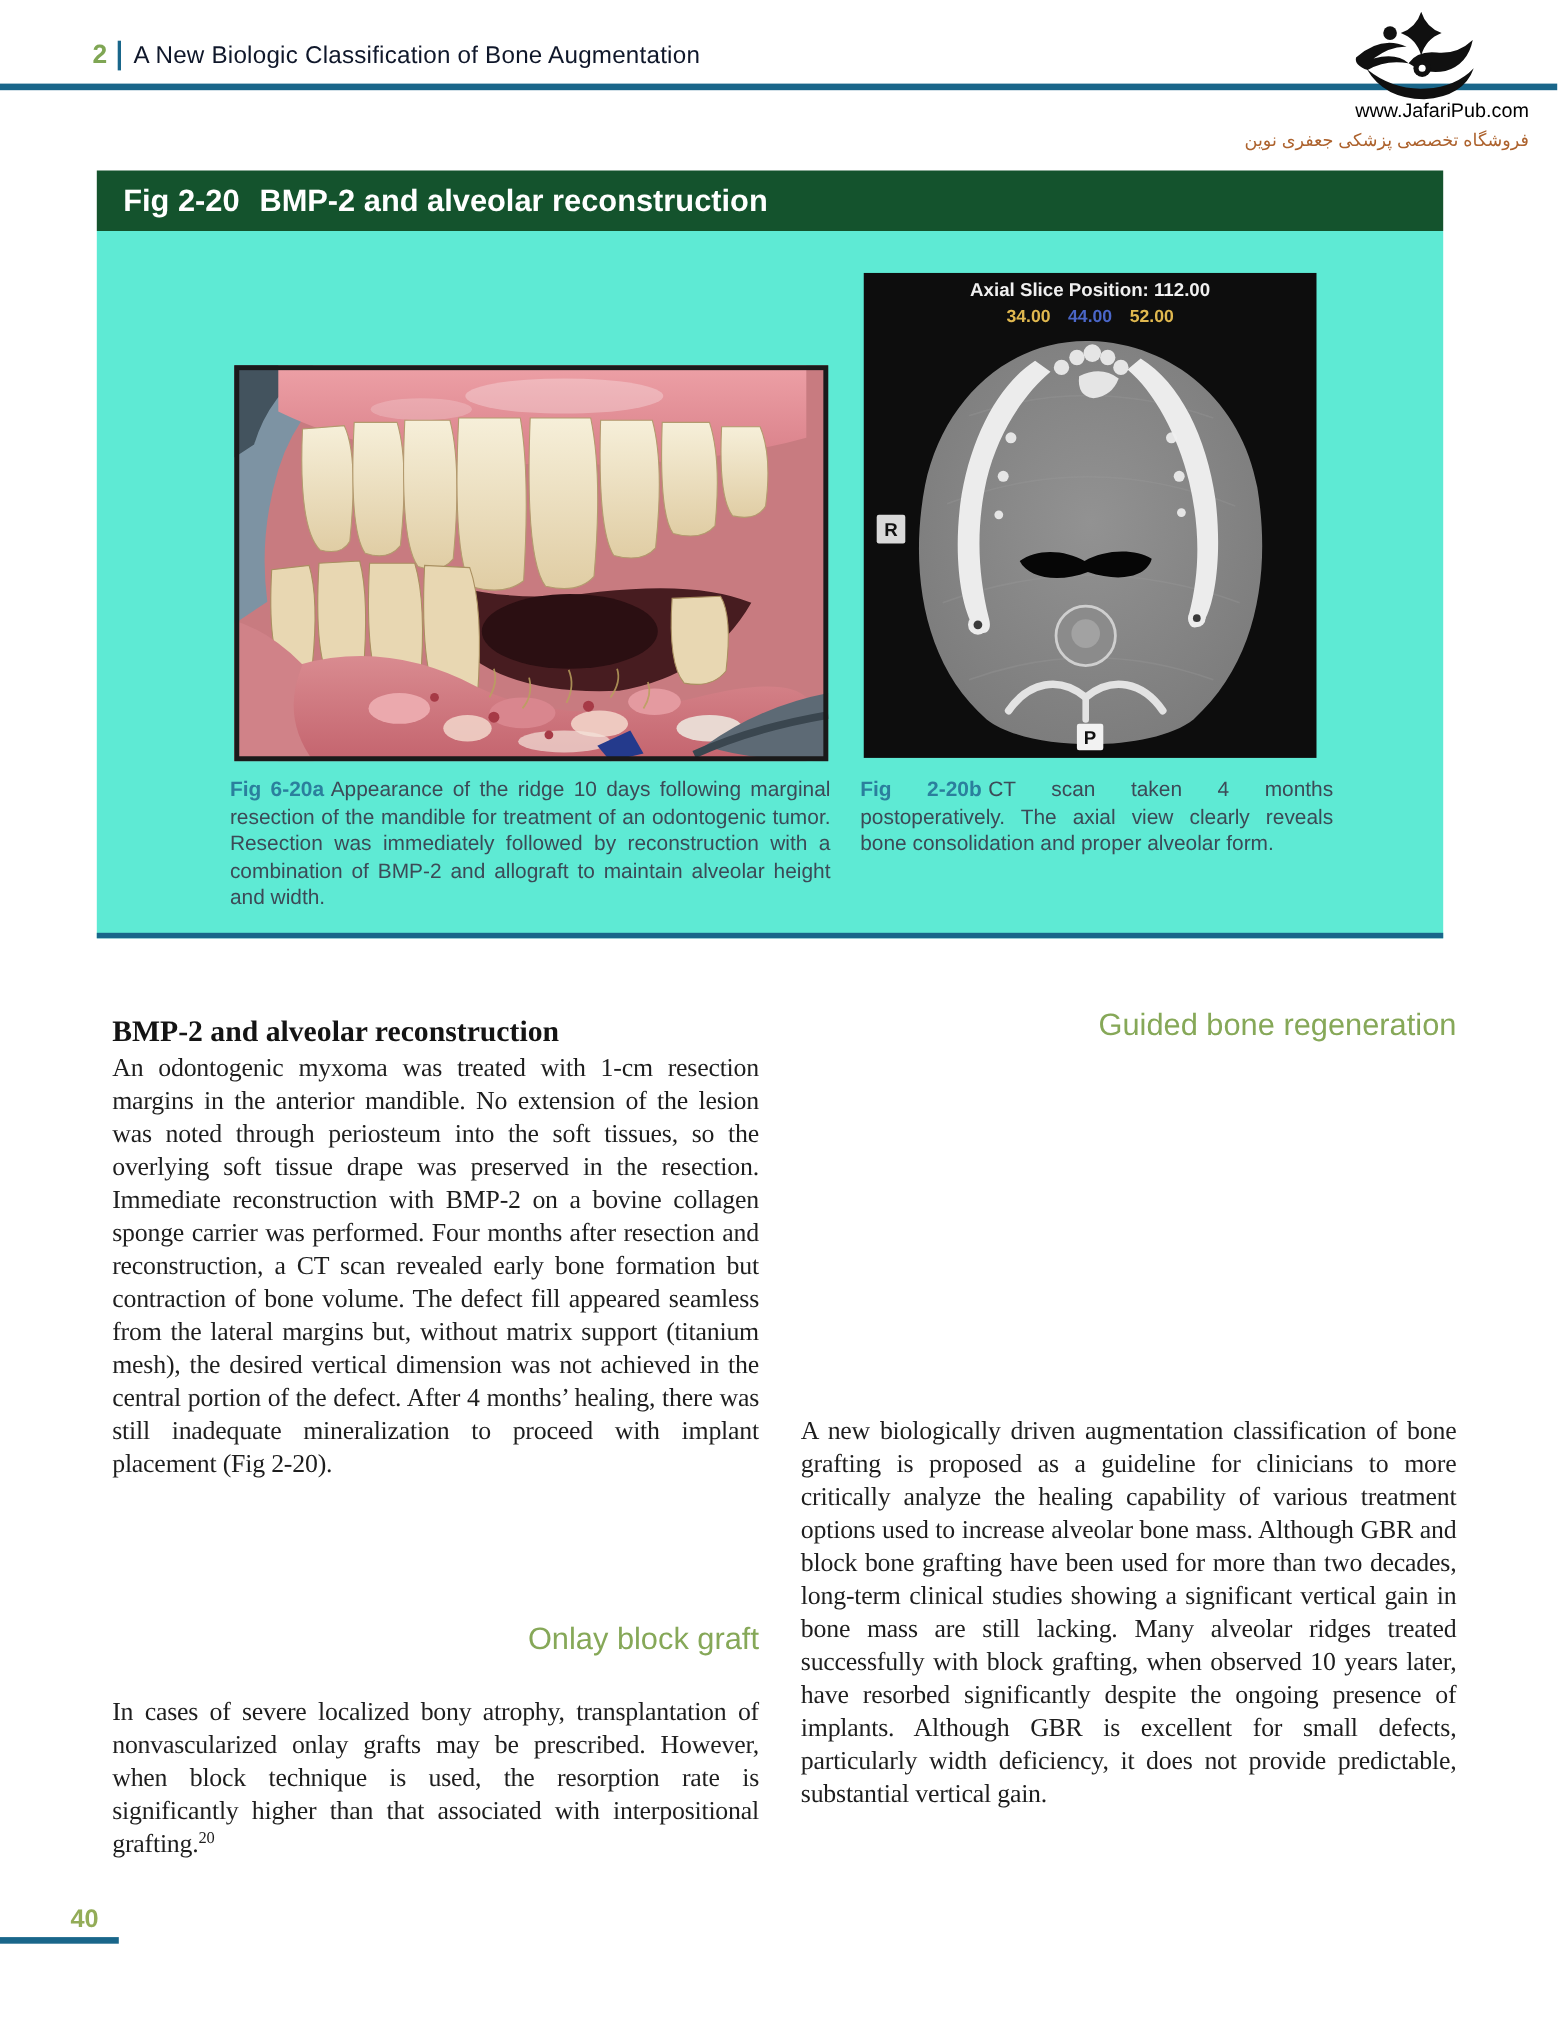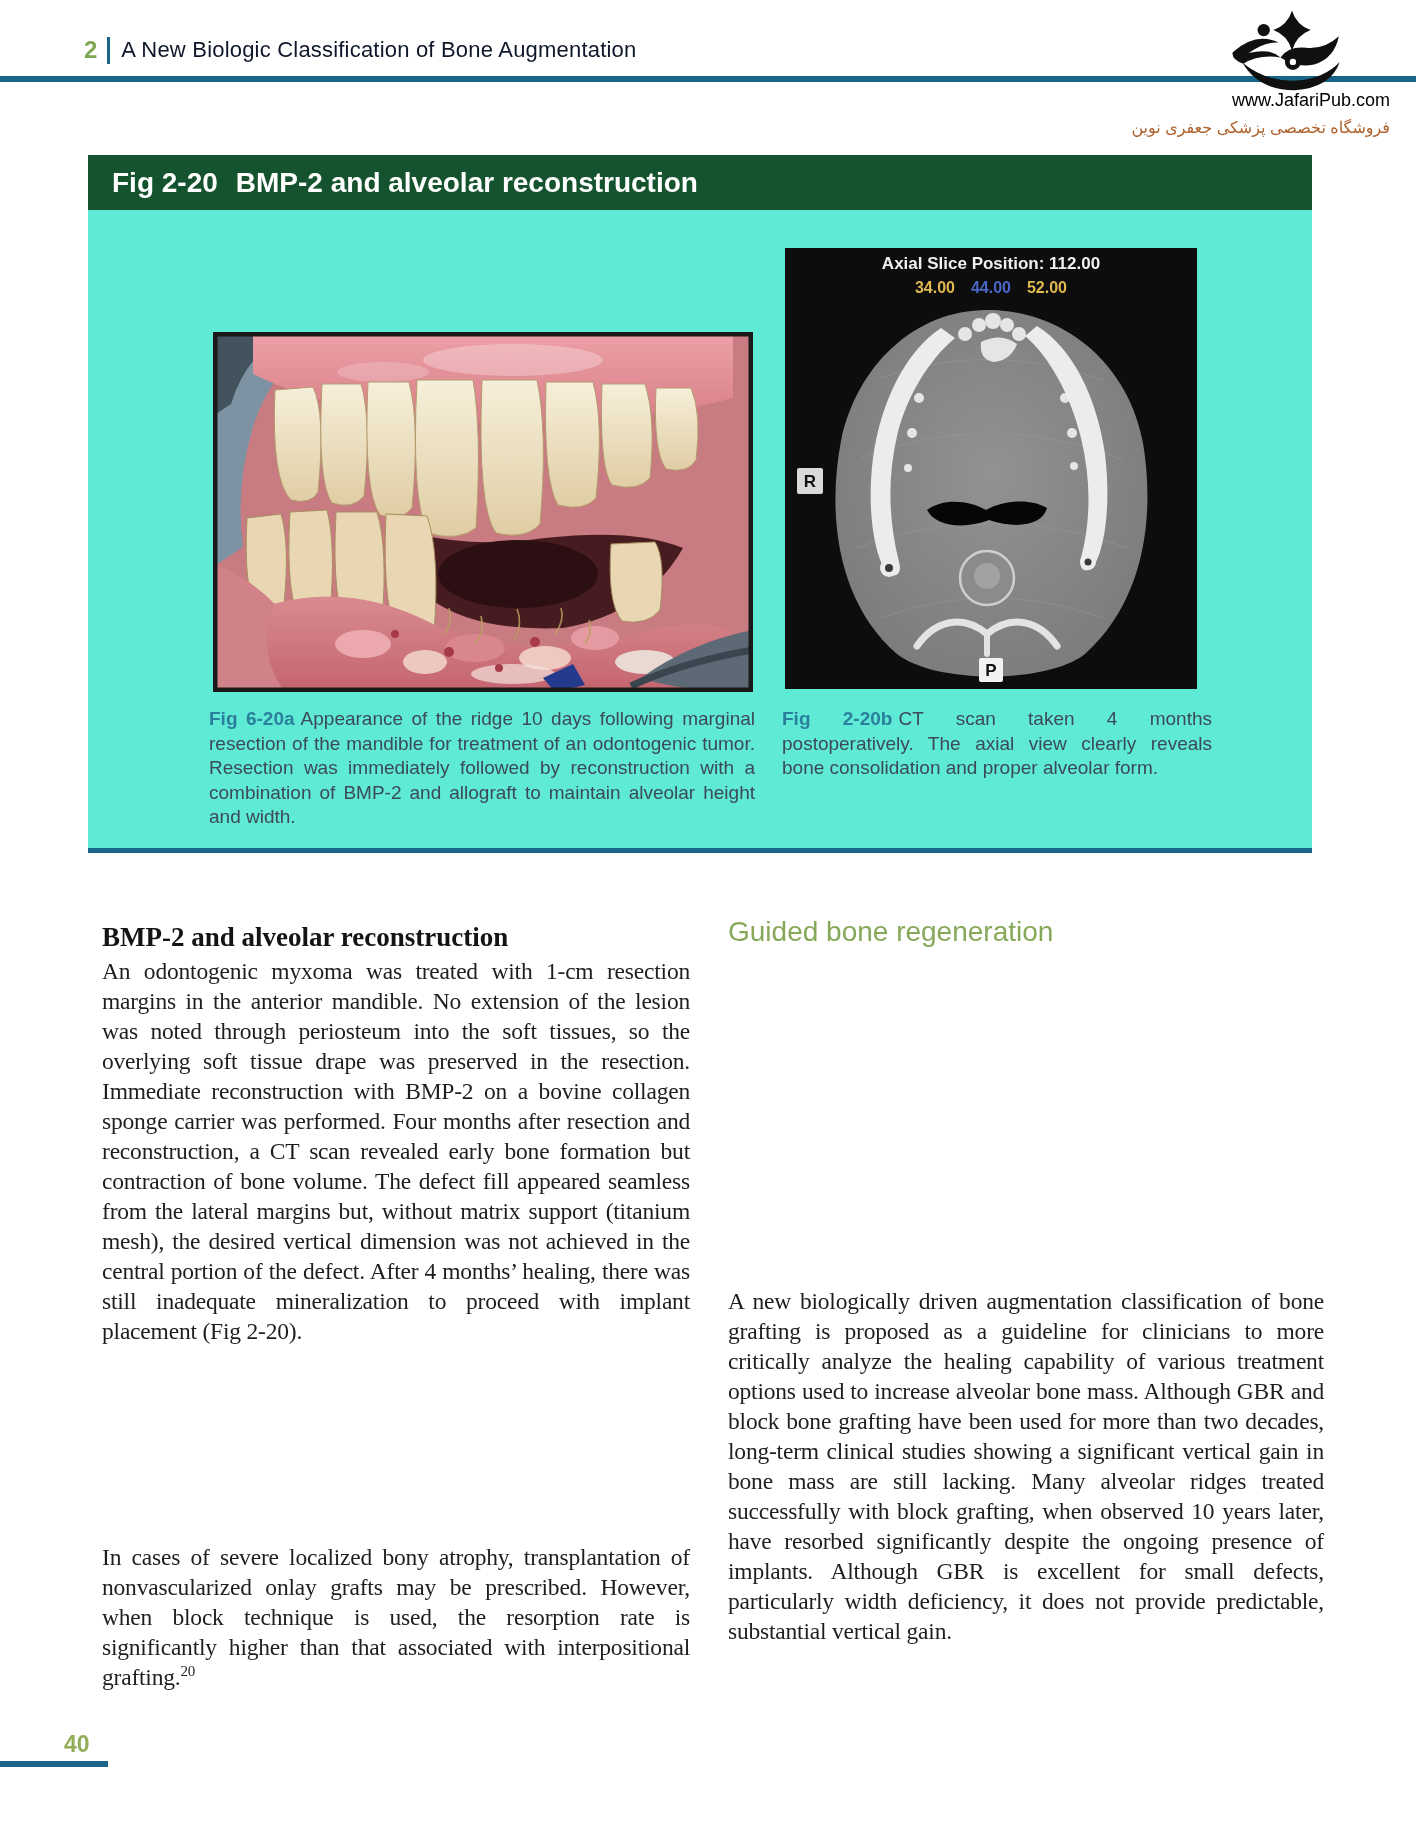--- a/index.html
+++ b/index.html
@@ -33,21 +33,21 @@
   .cap-label{color:#2b7f9d;font-weight:bold;margin-right:6px;}
 
   
   .serif{font-family:"Liberation Serif","DejaVu Serif",serif;}
   .body-text{font-family:"Liberation Serif","DejaVu Serif",serif;font-size:23.5px;line-height:30px;
              text-align:justify;color:#1e1e1e;letter-spacing:-0.2px;margin:0;}
   sup{font-size:15px;line-height:0;}
   .col-left{left:102px;width:588px;}
   .col-right{left:728px;width:596px;}
   .sec-head-serif{font-size:27px;font-weight:bold;color:#141414;margin:0;}
-  .sec-head-green{font-size:28px;color:#86a858;margin:0;font-weight:400;}
+  .sec-head-green{font-size:28px;color:#86a858;margin:0;font-weight:400;text-align:right;}
   .summary-row{display:flex;align-items:flex-start;}
   .summary-icon{position:relative;width:46px;height:46px;margin-right:14px;flex:0 0 auto;}
   .si-blue{position:absolute;left:9px;top:2px;width:30px;height:24px;background:#1b5a80;}
   .si-g1{position:absolute;left:0px;top:28px;width:17px;height:17px;background:#7ca84c;}
   .si-g2{position:absolute;left:19px;top:28px;width:20px;height:17px;background:#7ca84c;}
   .summary-title{font-family:"Liberation Serif","DejaVu Serif",serif;font-size:34px;font-weight:bold;
                  color:#19577d;line-height:46px;}
 
   
   .page-num{left:64px;top:1731px;color:#93ac58;font-weight:bold;font-size:23px;}
@@ -222,20 +222,23 @@
     </div>
   </div>
 
   <div class="abs col-left" style="top:922px;">
     <h2 class="sec-head-serif serif">BMP-2 and alveolar reconstruction</h2>
   </div>
   <div class="abs col-left" style="top:956px;">
     <p class="body-text">An odontogenic myxoma was treated with 1-cm resection margins in the anterior mandible. No extension of the lesion was noted through periosteum into the soft tissues, so the overlying soft tissue drape was preserved in the resection. Immediate reconstruction with BMP-2 on a bovine collagen sponge carrier was performed. Four months after resection and reconstruction, a CT scan revealed early bone formation but contraction of bone volume. The defect fill appeared seamless from the lateral margins but, without matrix support (titanium mesh), the desired vertical dimension was not achieved in the central portion of the defect. After 4 months’ healing, there was still inadequate mineralization to proceed with implant placement (Fig 2-20).</p>
   </div>
 
+  <div class="abs col-left" style="top:1474px;">
+    <h2 class="sec-head-green">Onlay block graft</h2>
+  </div>
   <div class="abs col-left" style="top:1542px;">
     <p class="body-text"><span>In cases of severe localized bony atrophy, transplantation of nonvascularized onlay grafts may be prescribed. However, when block technique is used, the resorption rate is significantly higher than that associated with interpositional grafting.</span><sup>20</sup></p>
   </div>
 
   <div class="abs col-right" style="top:916px;">
     <h2 class="sec-head-green">Guided bone regeneration</h2>
   </div>
 
   <div class="abs col-right" style="top:1286px;">
     <p class="body-text">A new biologically driven augmentation classification of bone grafting is proposed as a guideline for clinicians to more critically analyze the healing capability of various treatment options used to increase alveolar bone mass. Although GBR and block bone grafting have been used for more than two decades, long-term clinical studies showing a significant vertical gain in bone mass are still lacking. Many alveolar ridges treated successfully with block grafting, when observed 10 years later, have resorbed significantly despite the ongoing presence of implants. Although GBR is excellent for small defects, particularly width deficiency, it does not provide predictable, substantial vertical gain.</p>

